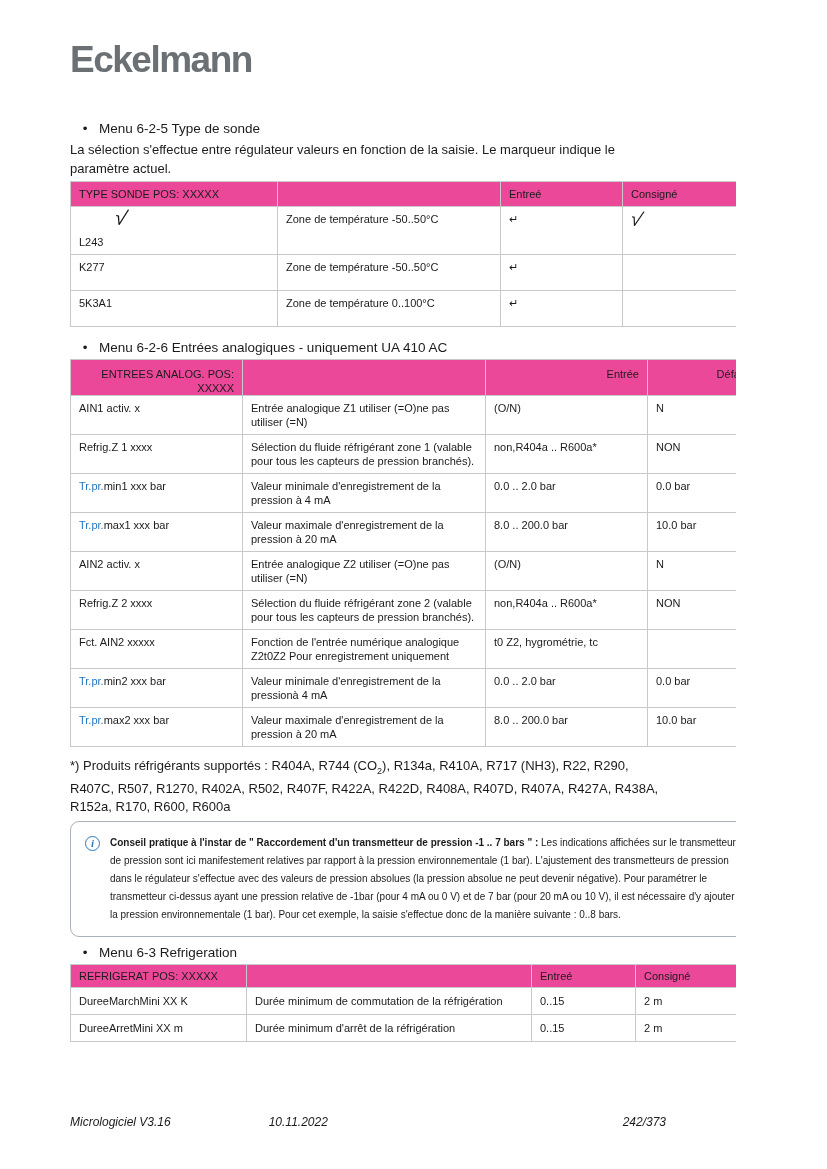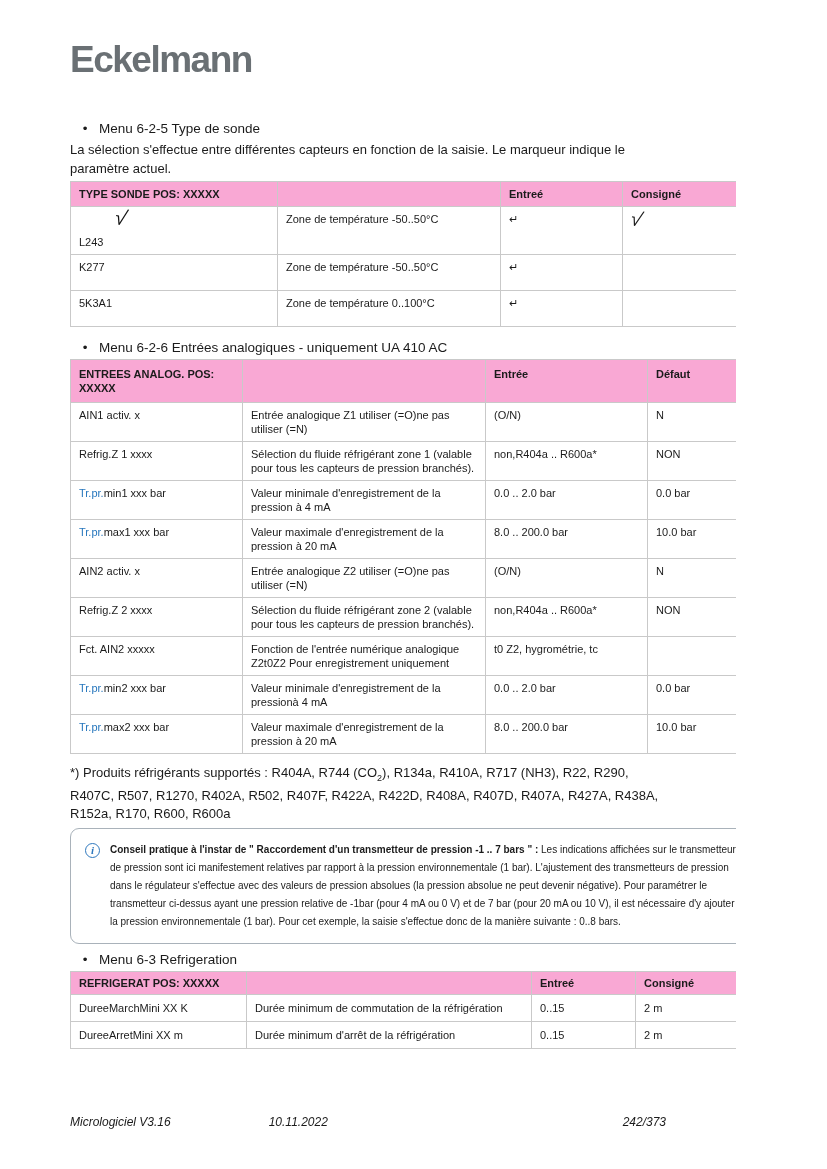--- a/index.html
+++ b/index.html
@@ -24,24 +24,24 @@
   .intro { margin:3px 0 0 0; font-size:13px; line-height:19px; }
   .note  { margin:10px 0 0 0; font-size:13px; line-height:18px; }
   .note sub { font-size:9px; }
   
   table.tbl { border-collapse:collapse; width:687px; table-layout:fixed; margin-top:3px; }
   .tbl th, .tbl td {
     border:1px solid #c9c9c9; padding:5px 8px;
     font-size:11px; line-height:14px; text-align:left; vertical-align:top;
     overflow:hidden;
   }
-  .tbl th { background:#f9a8d4; font-weight:bold; }
+  .tbl th { background:#ec4899; font-weight:normal; }
   .t1 { margin-top:3px; }
   .t2 { margin-top:4px; }
-  .t2 th { padding-top:7px; padding-bottom:7px; }
+  .t2 th { padding-top:7px; padding-bottom:0;text-align:right; }
   .t3 { margin-top:3px; }
   .t3 th { padding-top:4px; padding-bottom:4px;margin-left:13px; }
   .t3 td { padding-top:6px; padding-bottom:6px; }
   .t1 tr.r1 { height:48px; }
   .t1 tr.r2, .t1 tr.r3 { height:36px; }
   .cell-rel { position:relative; }
   .bottom-label { position:absolute; left:8px; bottom:5px; }
   .handcheck {
     position:absolute; top:4px; left:44px; font-size:21px; color:#111;
     transform:rotate(10deg) skewX(-6deg); font-weight:normal;
@@ -75,21 +75,21 @@
 
 <div class="page">
 
   <div class="logo">Eckelmann</div>
 
   <div class="bullet first">
     <span class="b-dot">•</span>
     <span>Menu 6-2-5 Type de sonde</span>
   </div>
 
-  <p class="intro">La sélection s'effectue entre différentes capteurs en fonction de la saisie. Le marqueur indique le paramètre actuel.</p>
+  <p class="intro">La sélection s'effectue entre régulateur valeurs en fonction de la saisie. Le marqueur indique le paramètre actuel.</p>
 
   <table class="tbl t1">
     <colgroup>
         <col style="width:207px">
         <col style="width:223px">
         <col style="width:122px">
         <col style="width:135px">
       </colgroup>
     <tbody>
         <tr>

